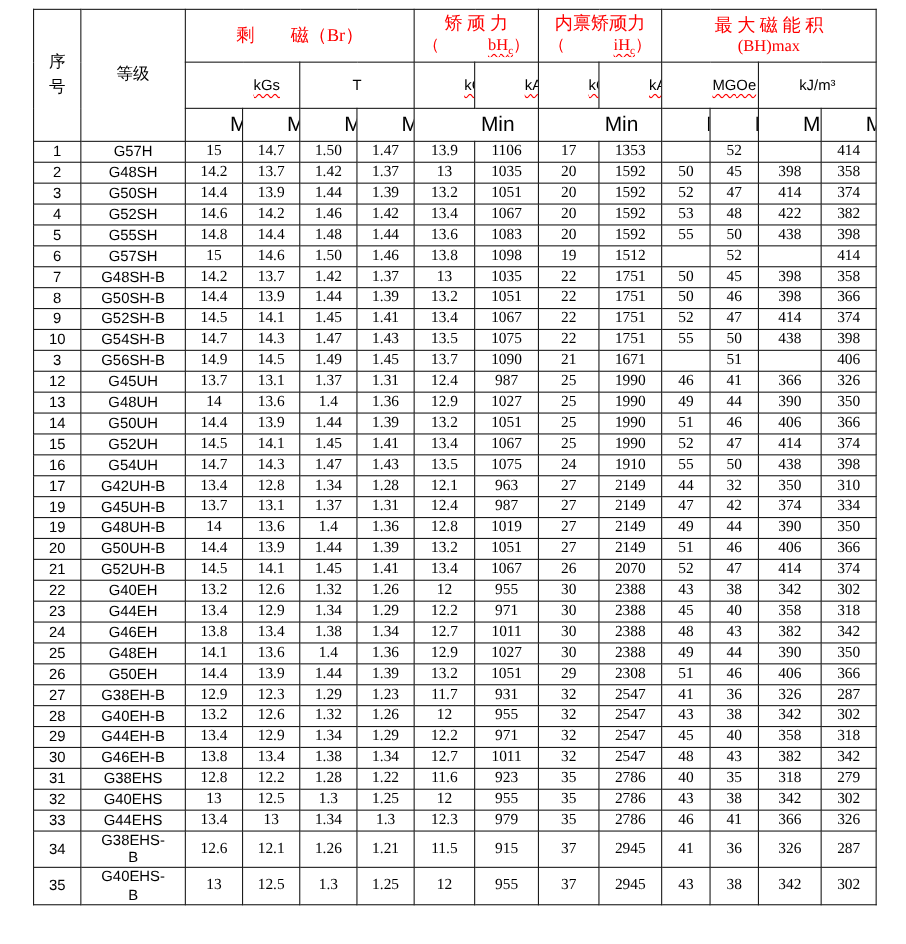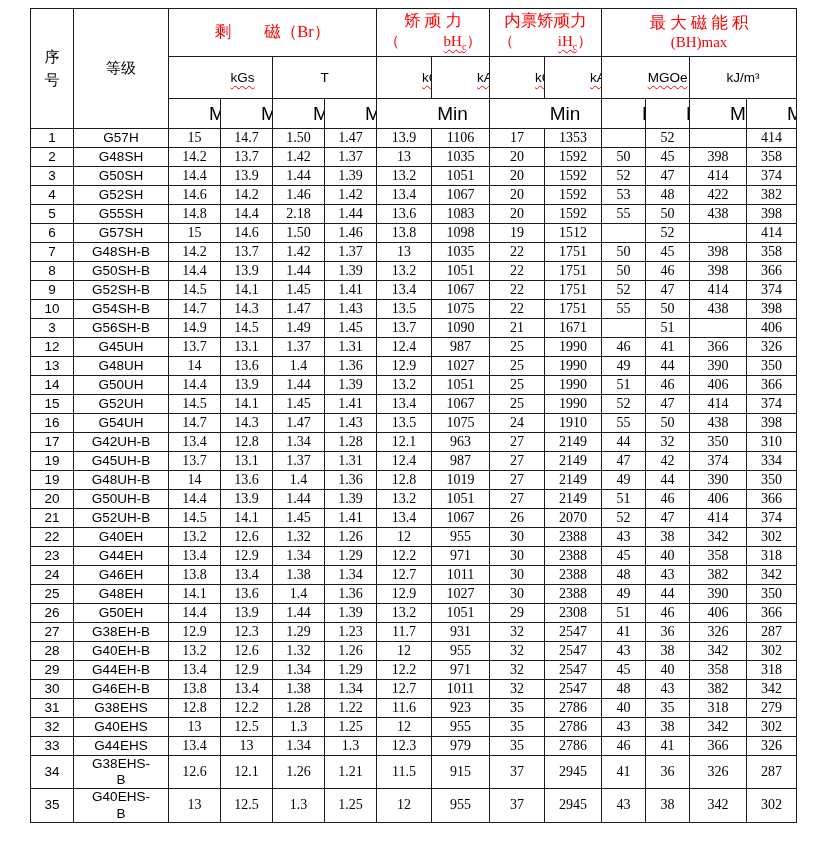--- a/index.html
+++ b/index.html
@@ -196,21 +196,21 @@
     <td class="c-val">53</td>
     <td class="c-val">48</td>
     <td class="c-val">422</td>
     <td class="c-val">382</td>
   </tr>
       <tr>
     <td class="c-no">5</td>
     <td class="c-grade">G55SH</td>
     <td class="c-val">14.8</td>
     <td class="c-val">14.4</td>
-    <td class="c-val">2.18</td>
+    <td class="c-val">1.48</td>
     <td class="c-val">1.44</td>
     <td class="c-val">13.6</td>
     <td class="c-val">1083</td>
     <td class="c-val">20</td>
     <td class="c-val">1592</td>
     <td class="c-val">55</td>
     <td class="c-val">50</td>
     <td class="c-val">438</td>
     <td class="c-val">398</td>
   </tr>

